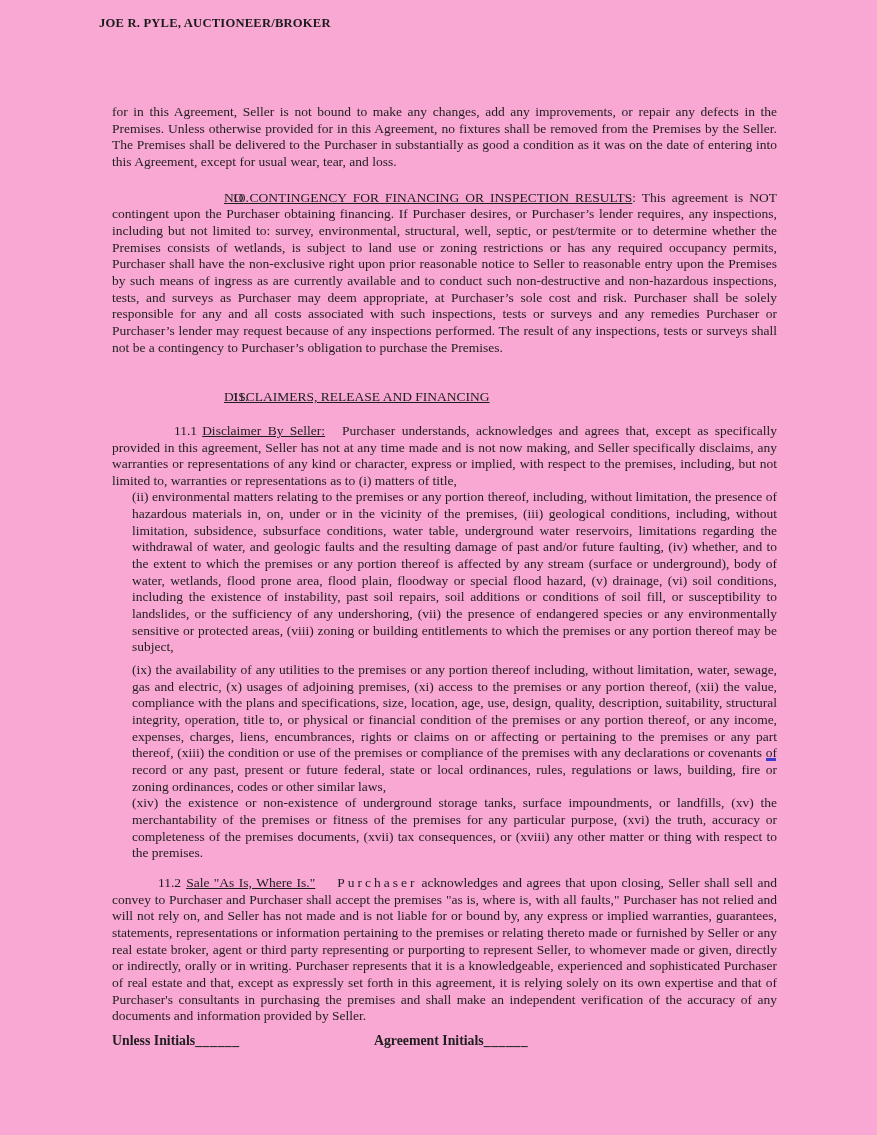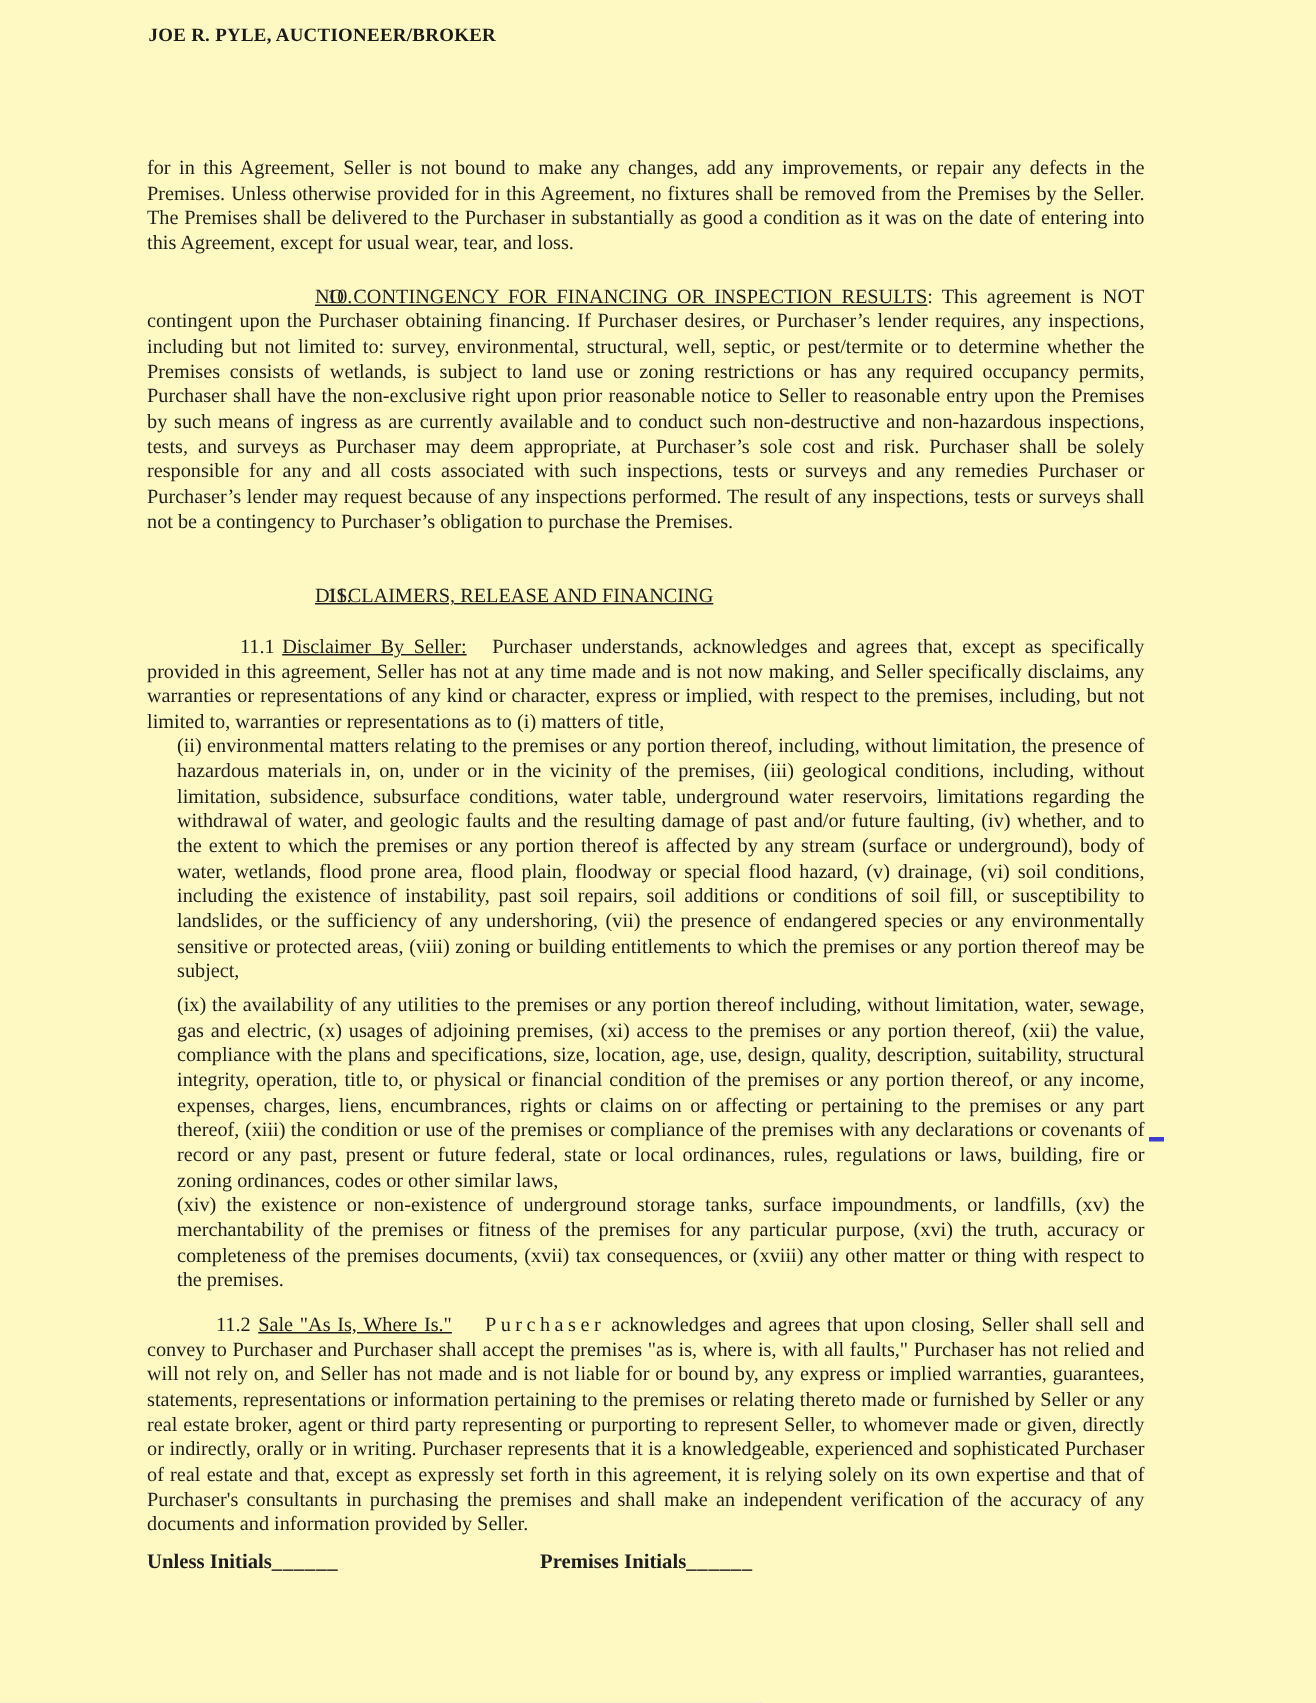--- a/index.html
+++ b/index.html
@@ -1,31 +1,31 @@
 <!DOCTYPE html>
 <html><head>
 <meta charset="utf-8">
 <title>Auction Agreement Page</title>
 <style>
   html,body{margin:0;padding:0;background:#e8e8e8;}
   .page{
     position:relative;
     width:877px;height:1135px;
-    background:#fef9c3;
+    background:#f9a8d4;
     overflow:hidden;
     font-family:"Liberation Serif","DejaVu Serif",serif;
     color:#1e1e1e;
   }
   .doc-header{
     position:absolute;left:99px;top:16px;
     font-weight:bold;font-size:12.6px;letter-spacing:.2px;
     color:#1a1a1a;
   }
   .content{
-    position:absolute;left:98px;top:104px;width:665px;
+    position:absolute;left:112px;top:104px;width:665px;
     font-size:13.5px;line-height:16.65px;
   }
   .para{
     margin:0;text-align:justify;
   }
   .para.mb-intro{margin-bottom:19px;}
   .para.mb-s10{margin-bottom:33px;}
   .para.mb-h11{margin-bottom:17px;}
   .para.mb-sm{margin-bottom:6px;}
   .para.mb-d{margin-bottom:13px;}
@@ -73,20 +73,20 @@
 
     <p class="para sub mb-sm">(ii) environmental matters relating to the premises or any portion thereof, including, without limitation, the presence of hazardous materials in, on, under or in the vicinity of the premises, (iii) geological conditions, including, without limitation, subsidence, subsurface conditions, water table, underground water reservoirs, limitations regarding the withdrawal of water, and geologic faults and the resulting damage of past and/or future faulting, (iv) whether, and to the extent to which the premises or any portion thereof is affected by any stream (surface or underground), body of water, wetlands, flood prone area, flood plain, floodway or special flood hazard, (v) drainage, (vi) soil conditions, including the existence of instability, past soil repairs, soil additions or conditions of soil fill, or susceptibility to landslides, or the sufficiency of any undershoring, (vii) the presence of endangered species or any environmentally sensitive or protected areas, (viii) zoning or building entitlements to which the premises or any portion thereof may be subject,</p>
 
     <p class="para sub">(ix) the availability of any utilities to the premises or any portion thereof including, without limitation, water, sewage, gas and electric, (x) usages of adjoining premises, (xi) access to the premises or any portion thereof, (xii) the value, compliance with the plans and specifications, size, location, age, use, design, quality, description, suitability, structural integrity, operation, title to, or physical or financial condition of the premises or any portion thereof, or any income, expenses, charges, liens, encumbrances, rights or claims on or affecting or pertaining to the premises or any part thereof, (xiii) the condition or use of the premises or compliance of the premises with any declarations or covenants of record or any past, present or future federal, state or local ordinances, rules, regulations or laws, building, fire or zoning ordinances, codes or other similar laws,</p>
 
     <p class="para sub mb-d">(xiv) the existence or non-existence of underground storage tanks, surface impoundments, or landfills, (xv) the merchantability of the premises or fitness of the premises for any particular purpose, (xvi) the truth, accuracy or completeness of the premises documents, (xvii) tax consequences, or (xviii) any other matter or thing with respect to the premises.</p>
 
     <p class="para indent-sub2 mb-last"><span class="num-sp">11.2</span><span class="underline">Sale "As Is, Where Is."</span><span class="spread">Purchaser</span><span class="after-spread">acknowledges and agrees that upon closing, Seller shall sell and convey to Purchaser and Purchaser shall accept the premises "as is, where is, with all faults," Purchaser has not relied and will not rely on, and Seller has not made and is not liable for or bound by, any express or implied warranties, guarantees, statements, representations or information pertaining to the premises or relating thereto made or furnished by Seller or any real estate broker, agent or third party representing or purporting to represent Seller, to whomever made or given, directly or indirectly, orally or in writing. Purchaser represents that it is a knowledgeable, experienced and sophisticated Purchaser of real estate and that, except as expressly set forth in this agreement, it is relying solely on its own expertise and that of Purchaser's consultants in purchasing the premises and shall make an independent verification of the accuracy of any documents and information provided by Seller.</span></p>
 
     <div class="initials-row">
-      <span class="init-group first"><span>Unless Initials</span><span class="init-blank">______</span></span><span class="init-group"><span>Premises Initials</span><span class="init-blank">______</span></span>
+      <span class="init-group first"><span>Unless Initials</span><span class="init-blank">______</span></span><span class="init-group"><span>Agreement Initials</span><span class="init-blank">______</span></span>
     </div>
 
   </div>
 
   <div class="margin-dash"></div>
 
 </div>
 
 </body></html>

